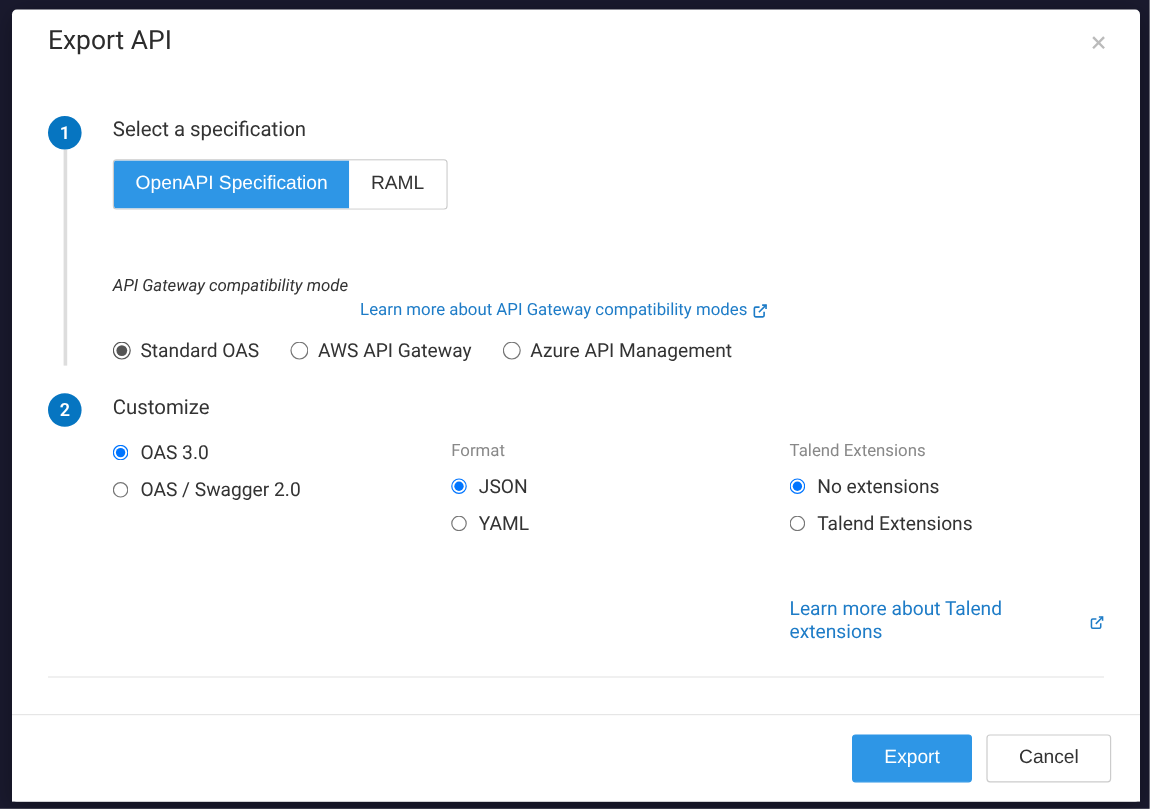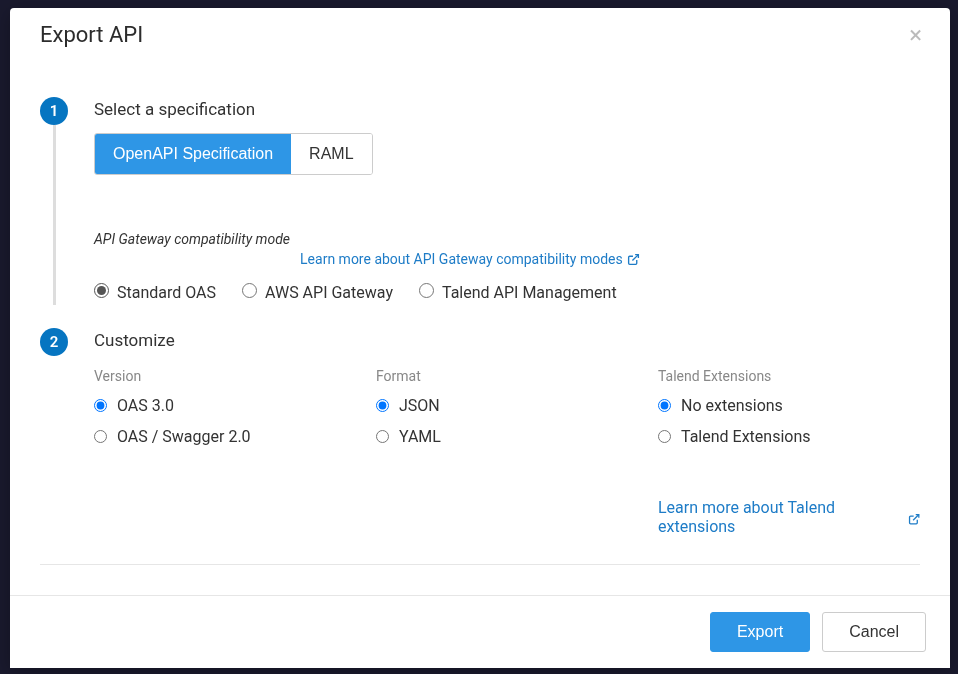--- a/index.html
+++ b/index.html
@@ -134,20 +134,21 @@
   height: 13px;
   display: inline-block;
 }
 .radio-row {
   display: flex;
   gap: 26px;
   align-items: center;
 }
 .radio-item {
   display: flex;
+  align-items: center;
   gap: 8px;
   font-size: 16px;
   color: #333;
   cursor: pointer;
 }
 .radio-item input[type="radio"] {
   width: 15px;
   height: 15px;
   cursor: pointer;
   accent-color: #555;
@@ -275,35 +276,34 @@
             <label class="radio-item">
               <input type="radio" name="compat" checked="" style="">
               <span>Standard OAS</span>
             </label>
             <label class="radio-item">
               <input type="radio" name="compat" style="">
               <span>AWS API Gateway</span>
             </label>
             <label class="radio-item">
               <input type="radio" name="compat" style="">
-              <span>Talend API Management</span>
+              <span>Azure API Management</span>
             </label>
           </div>
         </div>
       </div>
 
       <div class="step">
         <div class="step-num">2</div>
         <div class="step-content">
           <div class="step-title">Customize</div>
 
           <div class="customize-grid">
 
             <div>
-              <div class="col-title">Version</div>
               <div class="radio-vert">
                 <label>
                   <input type="radio" name="version" checked="" style="">
                   <span>OAS 3.0</span>
                 </label>
                 <label>
                   <input type="radio" name="version" style="">
                   <span>OAS / Swagger 2.0</span>
                 </label>
               </div>

